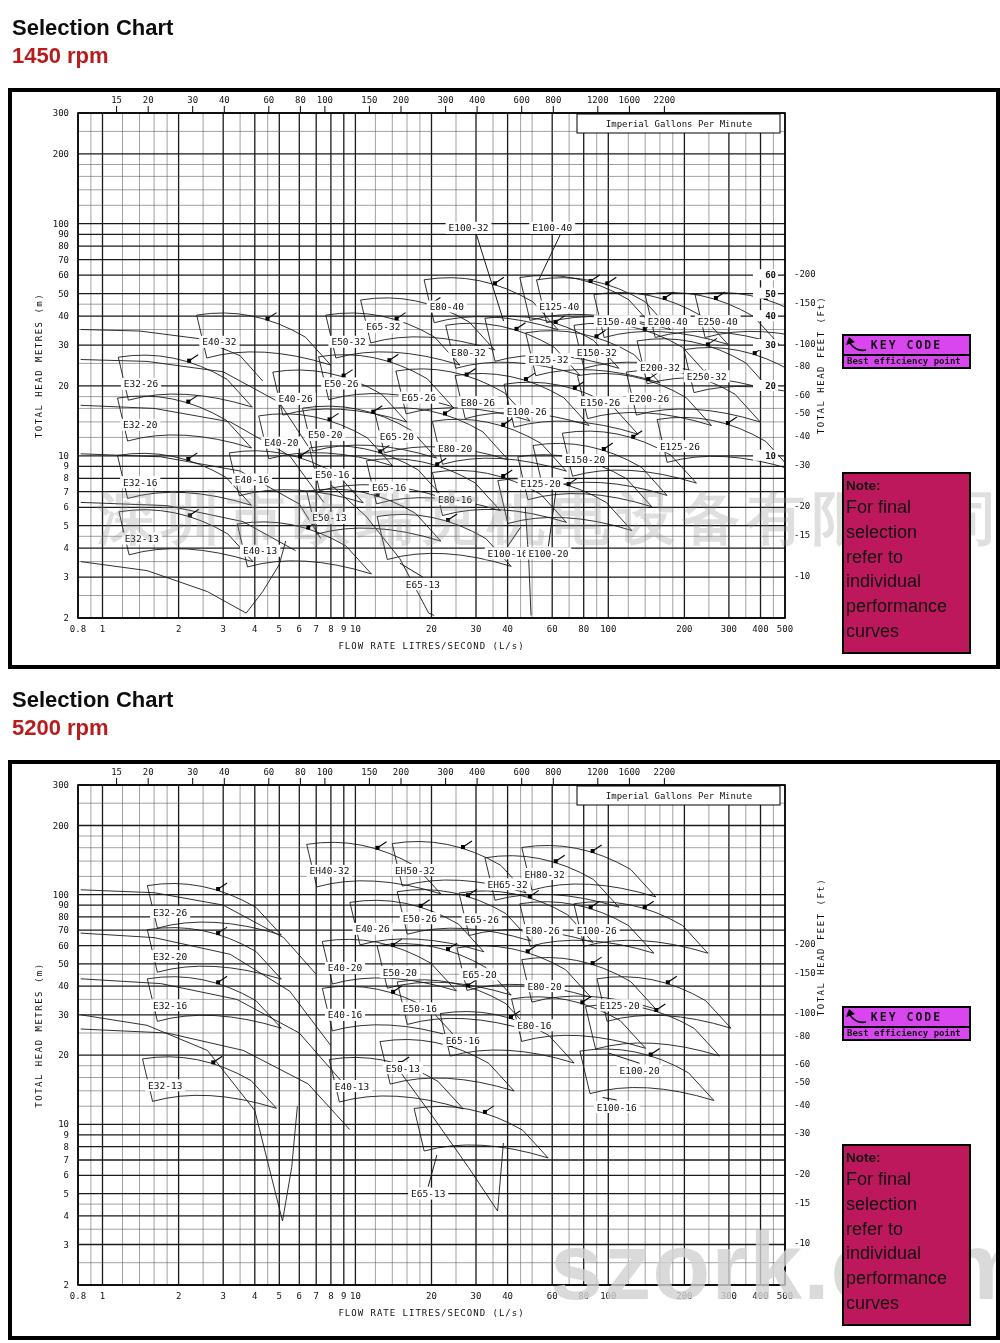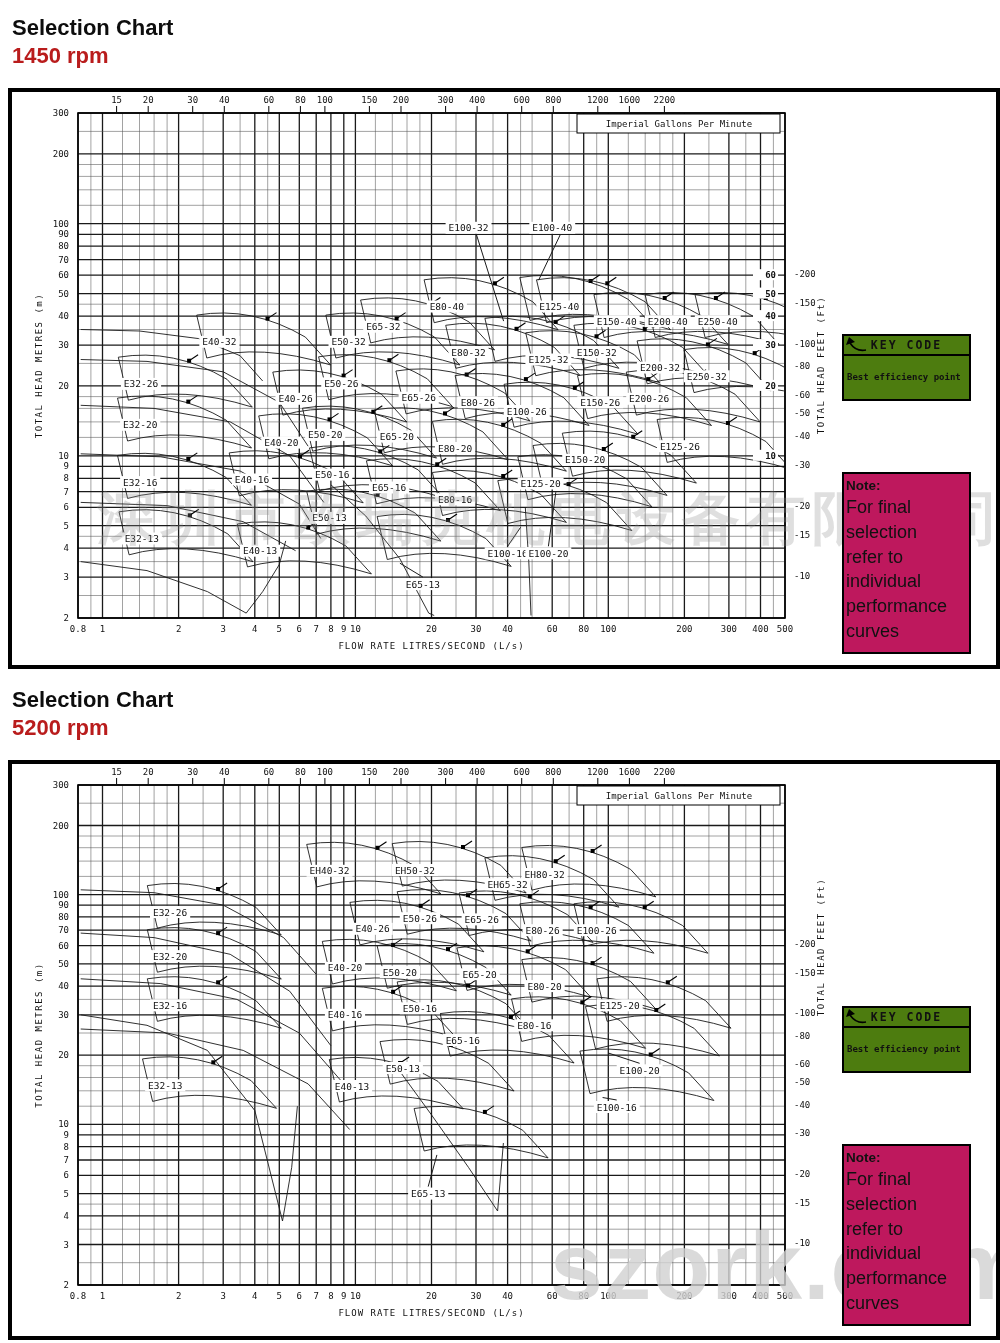--- a/index.html
+++ b/index.html
@@ -5,24 +5,24 @@
   html,body{margin:0;padding:0;background:#ffffff;}
   .page{position:relative;width:1000px;height:1343px;background:#ffffff;
         font-family:"Liberation Sans",sans-serif;color:#111;overflow:hidden;}
   .title-block{position:absolute;left:12px;}
   .title-block .t1{font-size:22px;font-weight:bold;line-height:1.25;color:#0d0d0d;}
   .title-block .t2{font-size:22px;font-weight:bold;line-height:1.25;color:#b91c1c;}
   .chart-frame{position:absolute;left:8px;width:984px;border:4px solid #000;background:#fff;overflow:hidden;}
   .chart-frame svg{position:absolute;left:0;top:0;}
   .tk{font-family:"DejaVu Sans Mono",monospace;font-size:9px;fill:#111;}
   .pl{font-family:"DejaVu Sans Mono",monospace;font-size:9.5px;fill:#111;}
-  .keycode{position:absolute;left:830px;top:242px;width:125px;border:2px solid #000;background:#4d7c0f;z-index:5;}
+  .keycode{position:absolute;left:830px;top:242px;width:125px;border:2px solid #000;background:#d946ef;z-index:5;}
   .kc-title{font-family:"DejaVu Sans Mono",monospace;font-size:11.5px;font-weight:bold;letter-spacing:2px;
             text-align:center;padding:2px 0;border-bottom:2px solid #000;}
-  .kc-body{display:flex;align-items:center;gap:5px;padding:16px 3px;}
+  .kc-body{display:flex;align-items:center;gap:5px;padding:0 3px;}
   .kc-body span{font-family:"DejaVu Sans Mono",monospace;font-size:9px;font-weight:bold;line-height:1.2;}
   .notebox{position:absolute;left:830px;top:380px;width:121px;border:2px solid #000;background:#be185d;
            text-align:left;padding:4px 2px 8px 2px;z-index:5;}
   .notebox .nt{font-size:13.5px;font-weight:bold;margin-bottom:2px;}
   .notebox .nl{font-size:18px;line-height:1.38;}
   .watermark{position:absolute;white-space:nowrap;pointer-events:none;z-index:4;font-weight:bold;}
   .wm-cjk{left:85px;top:388px;font-size:58px;letter-spacing:7px;color:#8f8f8f;opacity:0.28;
           font-family:"DejaVu Sans",sans-serif;}
   .wm-latin{left:538px;top:448px;font-size:95px;color:#d2d2d2;opacity:0.8;letter-spacing:1px;
             font-family:"Liberation Sans",sans-serif;}

